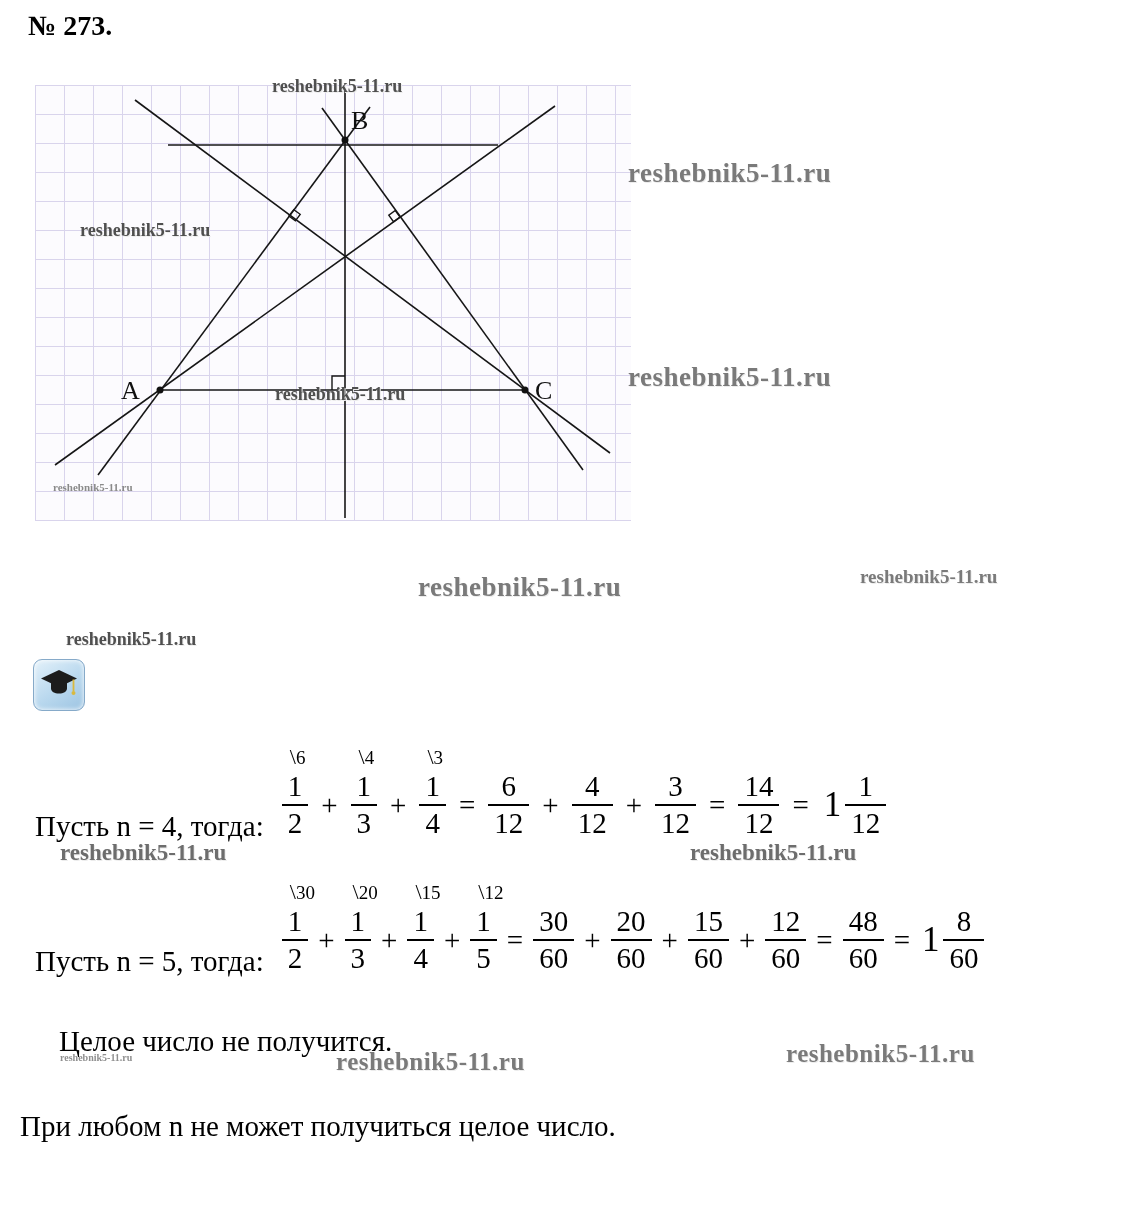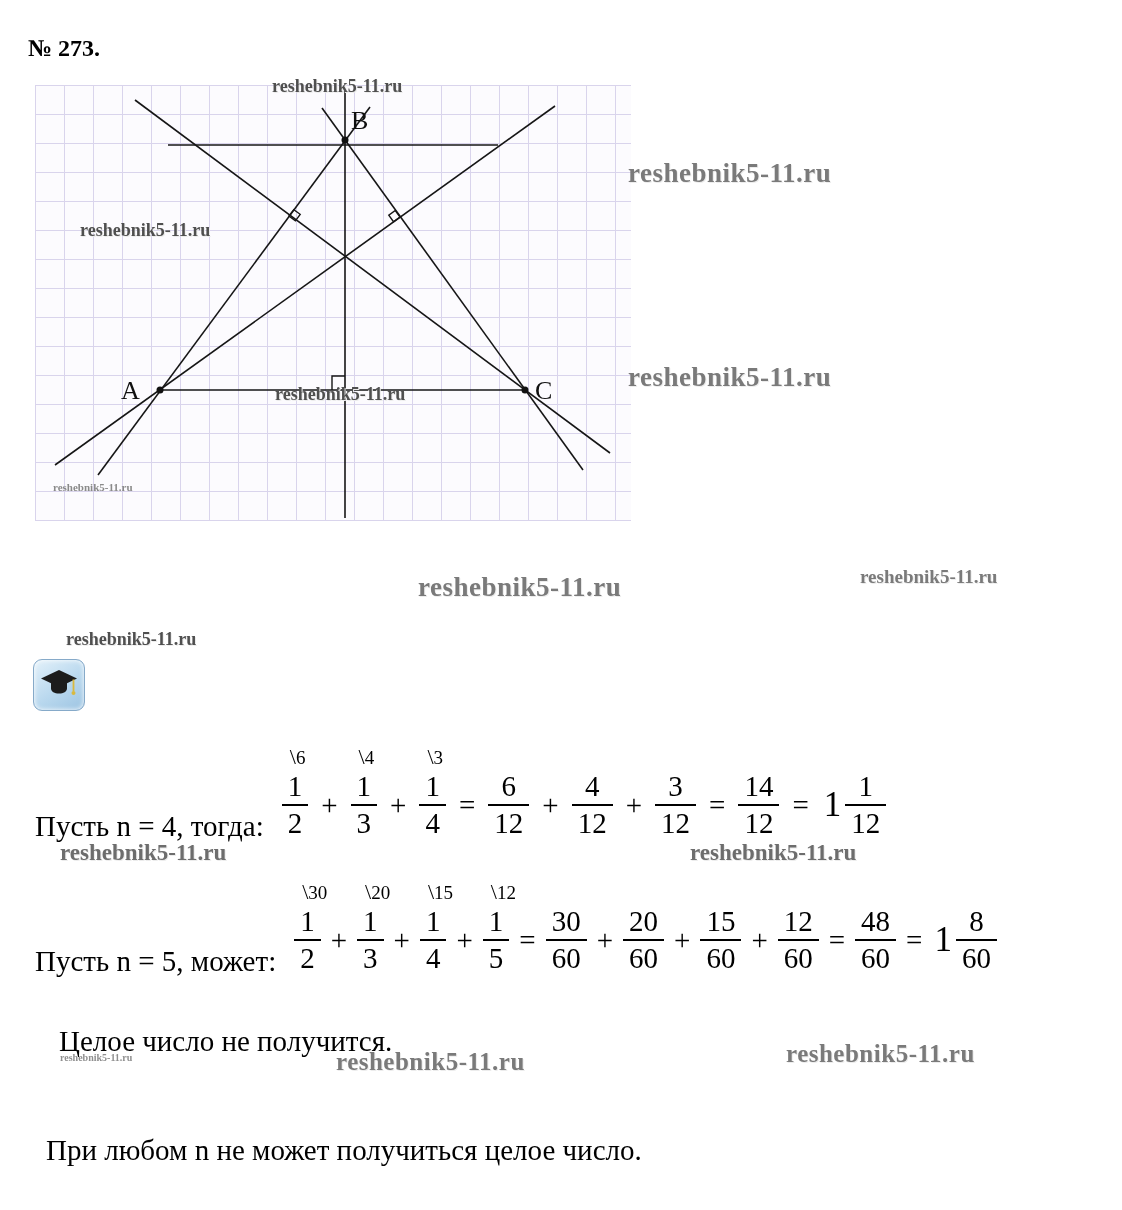--- a/index.html
+++ b/index.html
@@ -1,19 +1,19 @@
 <!DOCTYPE html>
 <html><head>
 <meta charset="utf-8">
 <style>
   html,body { margin:0; padding:0; background:#ffffff; }
   .page { position:relative; width:1122px; height:1210px; background:#ffffff;
           font-family:"Liberation Serif", serif; color:#000; overflow:hidden; }
 
-  .title { position:absolute; left:28px; top:10px; font-size:24px; font-weight:bold;margin-top:25px; }
+  .title { position:absolute; left:28px; top:10px; font-size:28px; font-weight:bold; }
 
   
   .figure { position:absolute; left:35px; top:85px; width:596px; height:436px;
             background-color:#fcfbfe; z-index:1;
             background-image:
               linear-gradient(to right, #d9d4ec 1px, transparent 1px),
               linear-gradient(to bottom, #d9d4ec 1px, transparent 1px);
             background-size:29px 29px; }
   .figure svg { position:absolute; left:0; top:0; width:100%; height:100%; }
   .figure svg text { font-family:"Liberation Serif", serif; font-size:26px; fill:#101010; }
@@ -181,21 +181,21 @@
     <span class="mixed">
       <span class="whole">1</span>
       <span class="term"><span class="frac">
             <span class="num">1</span>
             <span class="den">12</span>
           </span></span>
     </span>
   </div>
 
   <div class="eqrow eq2" style="left:35px; top:903px;">
-    <span class="eqlabel">Пусть n = 5, может:</span>
+    <span class="eqlabel">Пусть n = 5, тогда:</span>
 
     <span class="term">
       <span class="mult">30</span>
       <span class="frac">
           <span class="num">1</span>
           <span class="den">2</span>
         </span>
     </span>
     <span class="op">+</span>
 
@@ -269,15 +269,15 @@
     <span class="mixed">
       <span class="whole">1</span>
       <span class="term"><span class="frac">
             <span class="num">8</span>
             <span class="den">60</span>
           </span></span>
     </span>
   </div>
 
   <div class="text-line" style="left:35px; top:1025px;margin-left:24px;">Целое число не получится.</div>
-  <div class="text-line" style="left:46px; top:1110px;margin-top:24px;">При любом n не может получиться целое число.</div>
+  <div class="text-line" style="left:20px; top:1110px;">При любом n не может получиться целое число.</div>
 
 </div>
 
 </body></html>

